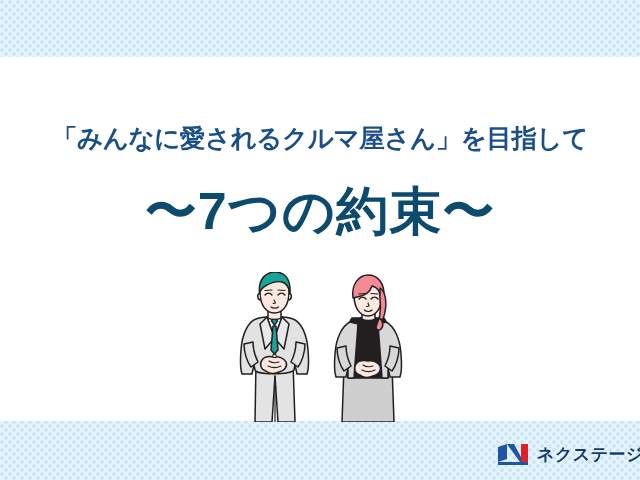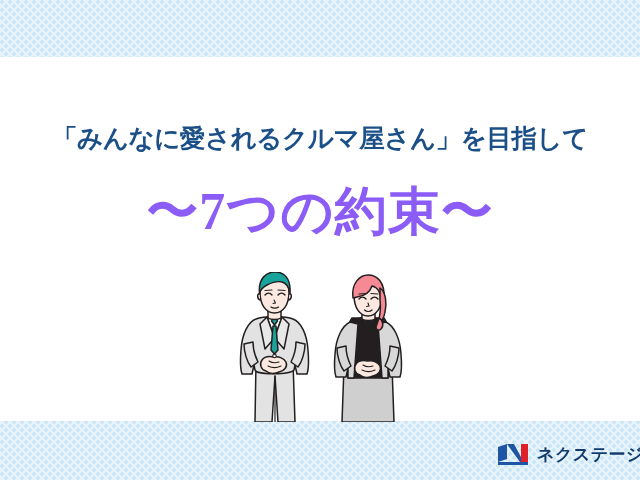--- a/index.html
+++ b/index.html
@@ -5,21 +5,21 @@
   html, body {
     margin: 0;
     padding: 0;
     background: #ffffff;
   }
   #stage {
     position: relative;
     width: 640px;
     height: 480px;
     overflow: hidden;
-    font-family: Liberation Serif, serif;
+    font-family: Liberation Sans, sans-serif;
     background-color: #e4f2fb;
   }
   
   #dot-bg {
     position: absolute;
     inset: 0;
     background-color: #e6f3fb;
     background-image:
       radial-gradient(circle at 2px 2px, #cbe6f7 1.7px, rgba(203,230,247,0) 2.1px),
       radial-gradient(circle at 6px 6px, #cbe6f7 1.7px, rgba(203,230,247,0) 2.1px);
@@ -48,21 +48,21 @@
     letter-spacing: -0.4px;
     white-space: nowrap;
     line-height: 1;
   }
   #headline-2 {
     position: absolute;
     left: 0;
     top: 182px;
     width: 640px;
     text-align: center;
-    color: #8b5cf6;
+    color: #0c4a6e;
     font-size: 52px;
     font-weight: bold;
     letter-spacing: 1px;
     white-space: nowrap;
     line-height: 1.15;
   }
   
   #illustration {
     position: absolute;
     left: 238px;

